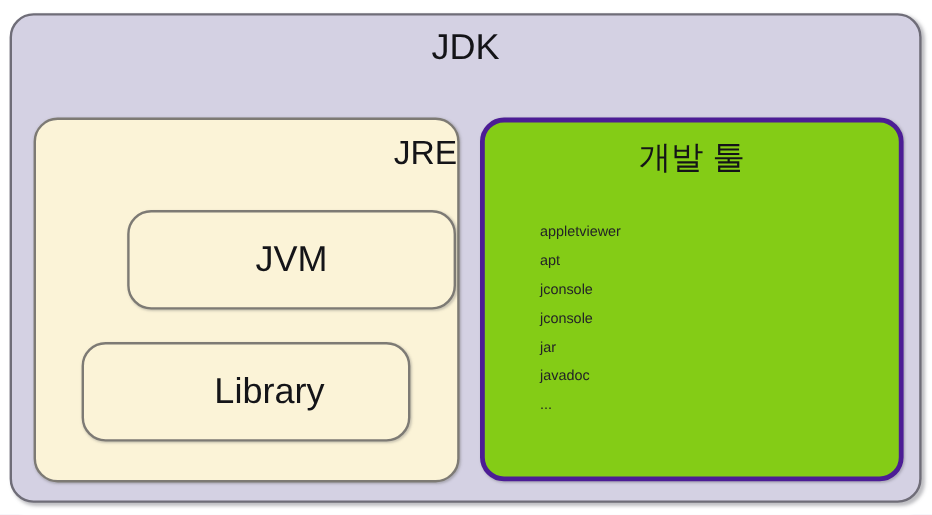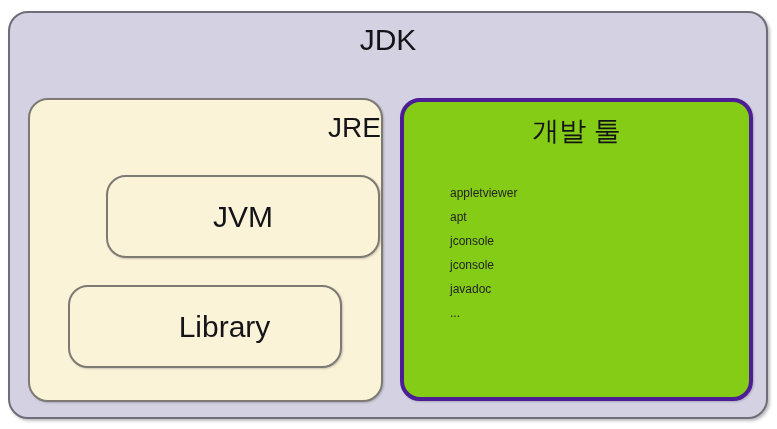--- a/index.html
+++ b/index.html
@@ -96,17 +96,18 @@
     </div>
   </div>
 
   <div class="box tools-box">
     <div class="tools-title">개발 툴</div>
     <ul class="tools-list">
       <li>appletviewer</li>
       <li>apt</li>
       <li>jconsole</li>
       <li>jconsole</li>
+      <li>jar</li>
       <li>javadoc</li>
       <li>...</li>
     </ul>
   </div>
 </div>
 
 </body></html>

